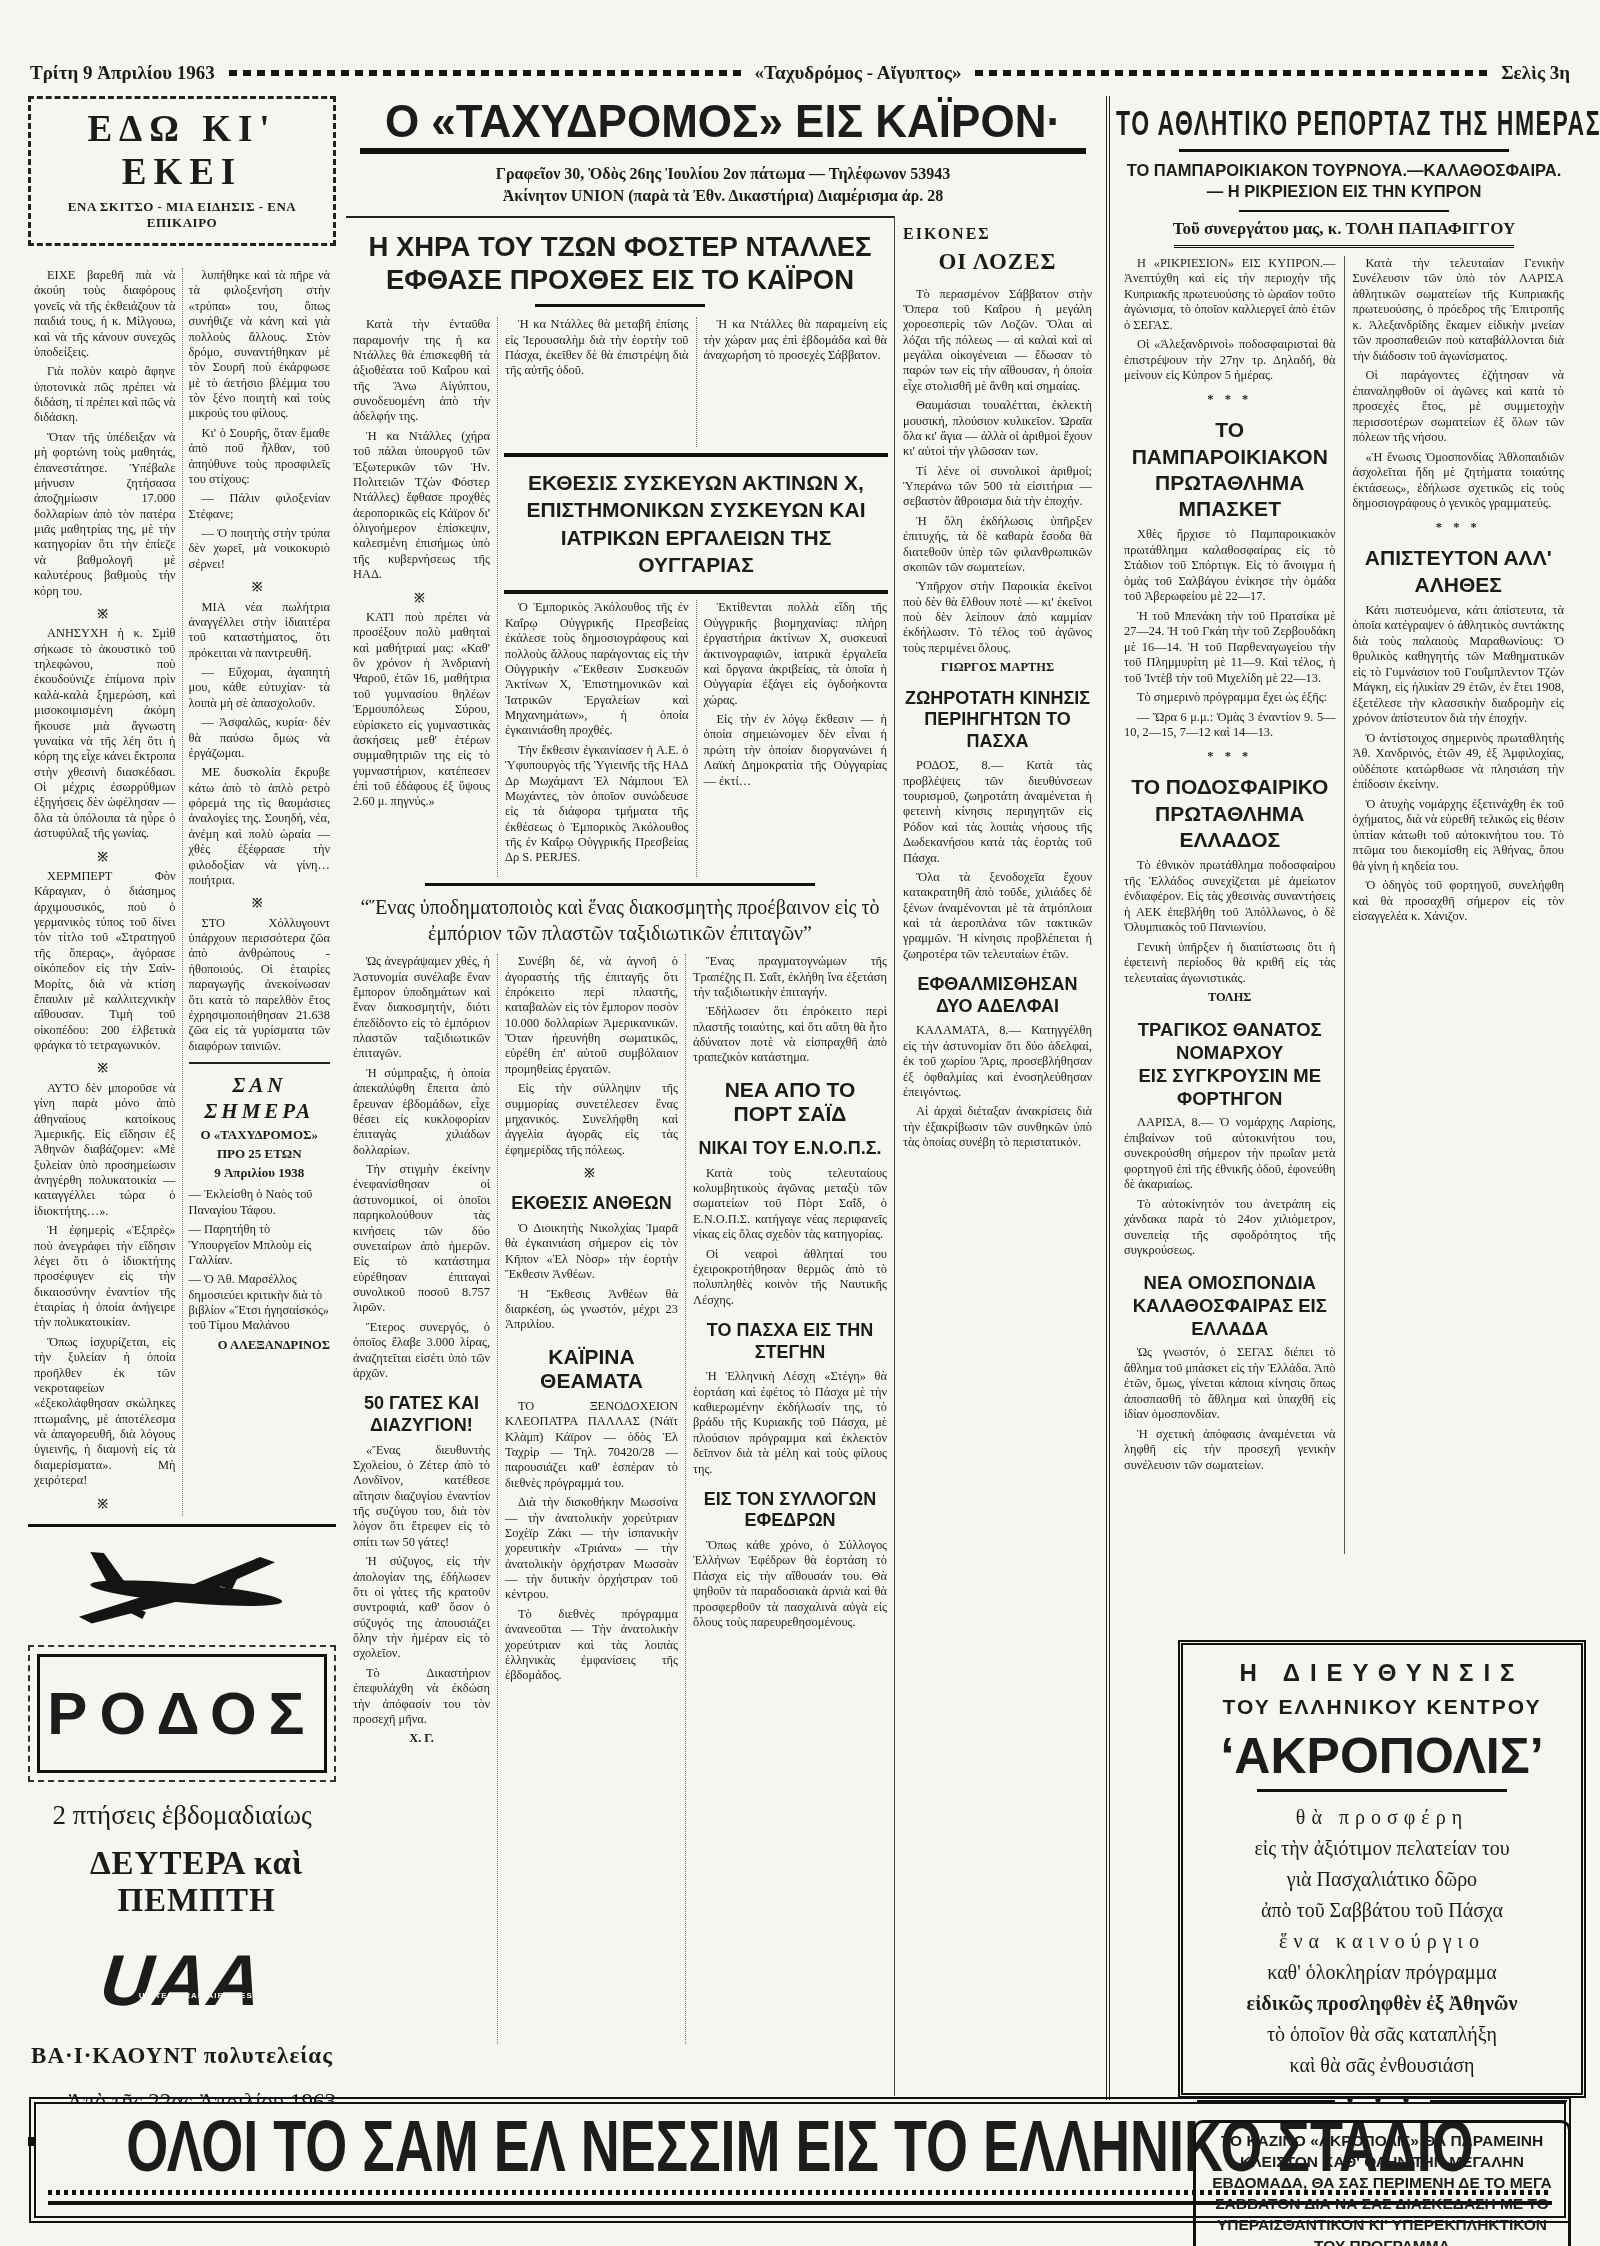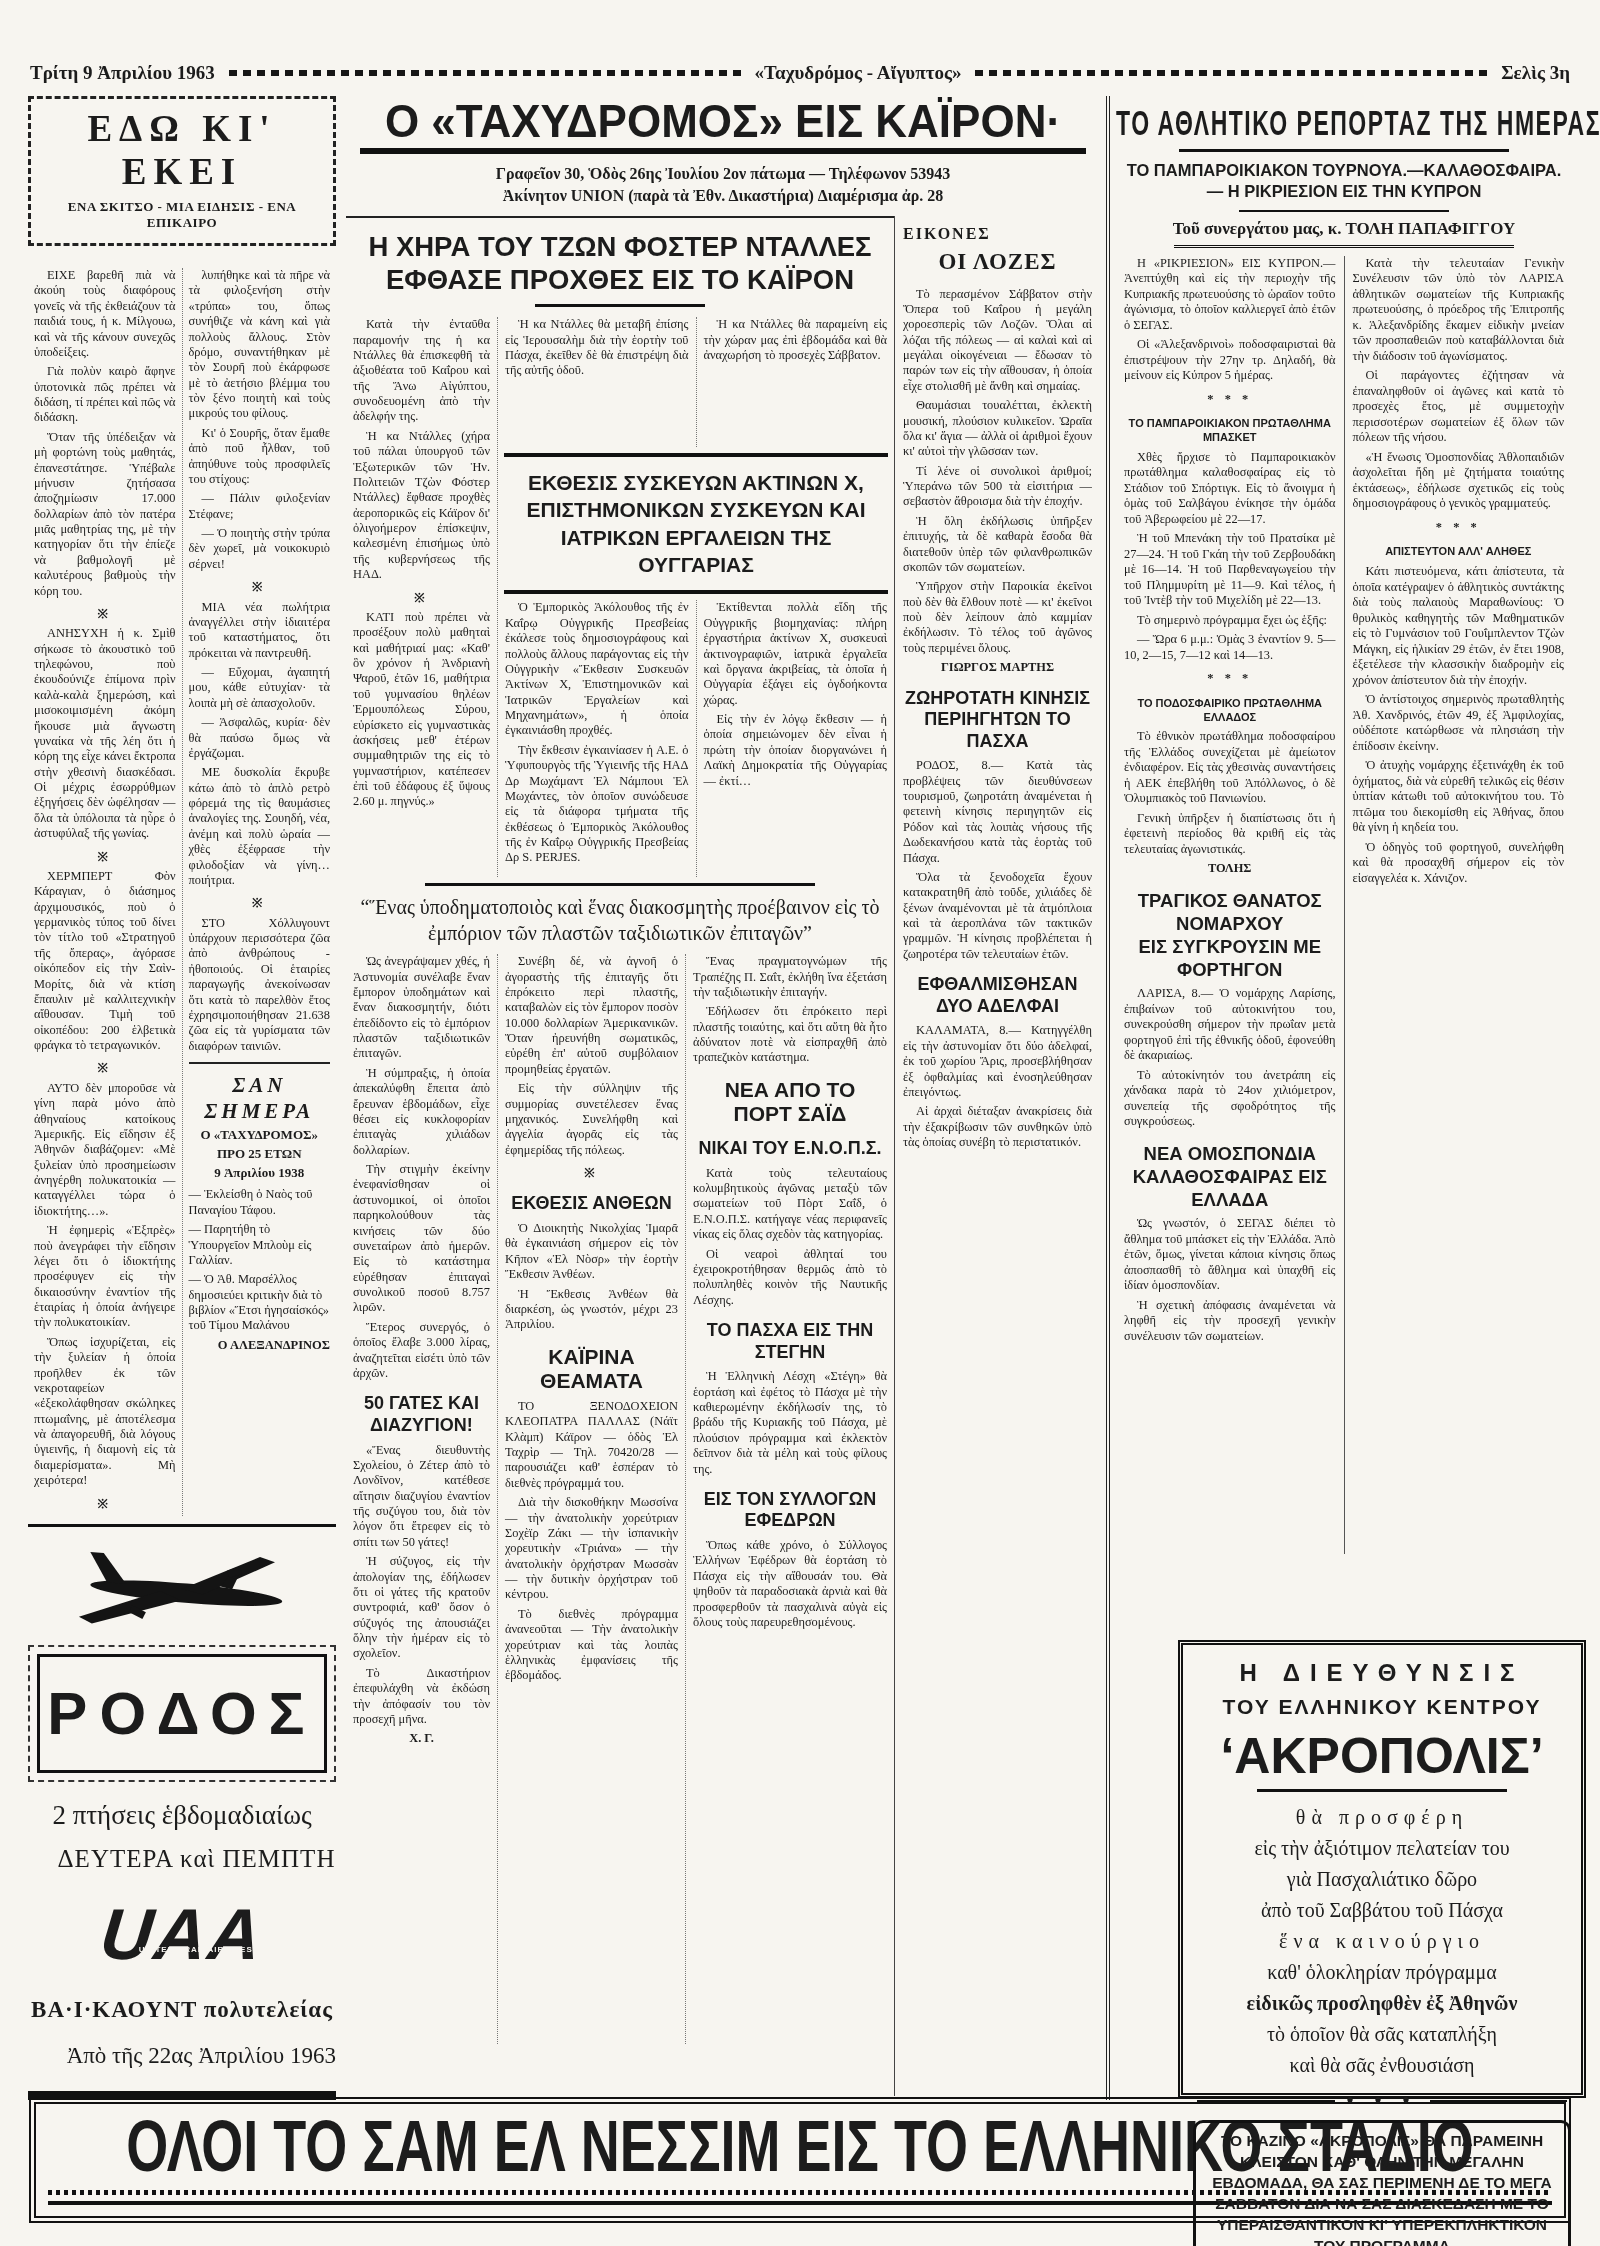--- a/index.html
+++ b/index.html
@@ -28,21 +28,21 @@
   .san-l { font-weight:700; font-size:13px; margin-top:3px; }
   .san-items { text-align:left; margin-top:6px; }
   .san-items .para { text-indent:0; }
   .san-sig { text-align:right; font-weight:700; font-size:12.5px; }
   .left-rule { height:3px; background:#111; margin:8px 0 4px; }
   .plane-wrap { text-align:center; padding:4px 0 2px; }
   .rodos-outer { border:2px dashed #333; padding:7px; }
   .rodos-inner { border:3px solid #111; padding:22px 6px; text-align:center;
     font-family:"Liberation Sans",sans-serif; font-weight:700; font-size:60px; letter-spacing:12px; }
   .rodos-flights { font-size:27px; text-align:center; margin-top:18px; }
-  .rodos-days { font-weight:400; font-size:25px; text-align:center; margin-top:14px; letter-spacing:1px;margin-left:29px; }
+  .rodos-days { font-weight:700; font-size:33px; text-align:center; margin-top:14px; letter-spacing:1px;margin-left:29px; }
   .uaa-wrap { position:relative; text-align:center; margin-top:20px; height:86px; }
   .uaa { font-family:"Liberation Sans",sans-serif; font-style:italic; font-weight:700;
     font-size:72px; letter-spacing:2px; transform:skewX(-6deg); display:inline-block; }
   .uaa-sub { position:absolute; left:50%; top:52px; transform:translateX(-38%);
     font-family:"Liberation Sans",sans-serif; font-size:8px; font-weight:700;
     color:#f7f5f0; letter-spacing:1px; white-space:nowrap; }
   .rodos-type { font-weight:700; font-size:23px; text-align:center; margin-top:18px; letter-spacing:1px; }
   .rodos-from { font-size:23px; text-align:right; margin-top:20px; }
   .left-endbar { height:9px; background:#111; margin-top:22px; }
   
@@ -91,21 +91,21 @@
     text-align:center; transform:scaleY(1.5); letter-spacing:1.5px; margin-top:14px; white-space:nowrap; }
   .r-title-rule { height:3px; background:#111; width:330px; margin:12px auto 8px; }
   .r-sub { font-family:"Liberation Sans",sans-serif; font-weight:700; font-size:16.5px;
     text-align:center; line-height:1.3; padding:0 10px; }
   .r-sub-rule { height:2px; background:#111; width:210px; margin:7px auto; }
   .r-byline { font-weight:700; font-size:17px; text-align:center; }
   .r-byline-rule { height:3px; border-top:1px solid #111; border-bottom:1px solid #111; width:340px; margin:6px auto 0; }
   .r-cols { display:flex; height:1298px; overflow:hidden; margin-top:8px; }
   .rcol { flex:1; padding:0 8px; font-size:12.4px; line-height:1.25; text-align:justify; overflow:hidden; }
   .rcol + .rcol { border-left:1px solid #555; }
-  .r-h { font-family:"Liberation Sans",sans-serif; font-weight:700; font-size:11px;
+  .r-h { font-family:"Liberation Sans",sans-serif; font-weight:700; font-size:21px;
     text-align:center; margin:10px 0 5px; line-height:1.25; }
   .r-h-big { font-family:"Liberation Sans",sans-serif; font-weight:700; font-size:18.5px;
     text-align:center; margin:12px 0 5px; line-height:1.25; }
   
   .ad { position:absolute; left:1178px; top:1640px; width:408px; height:458px;
     border:5px double #111; background:#f7f5f0; text-align:center; padding:14px 10px; z-index:3; }
   .ad-l1 { font-family:"Liberation Sans",sans-serif; font-weight:700; font-size:24px; letter-spacing:10px; }
   .ad-l2 { font-family:"Liberation Sans",sans-serif; font-weight:700; font-size:21px; letter-spacing:2px; margin-top:8px; }
   .ad-name { font-family:"Liberation Sans",sans-serif; font-weight:700; font-size:50px; margin-top:8px; }
   .ad-name-rule { height:3px; background:#111; width:250px; margin:4px auto 10px; }

